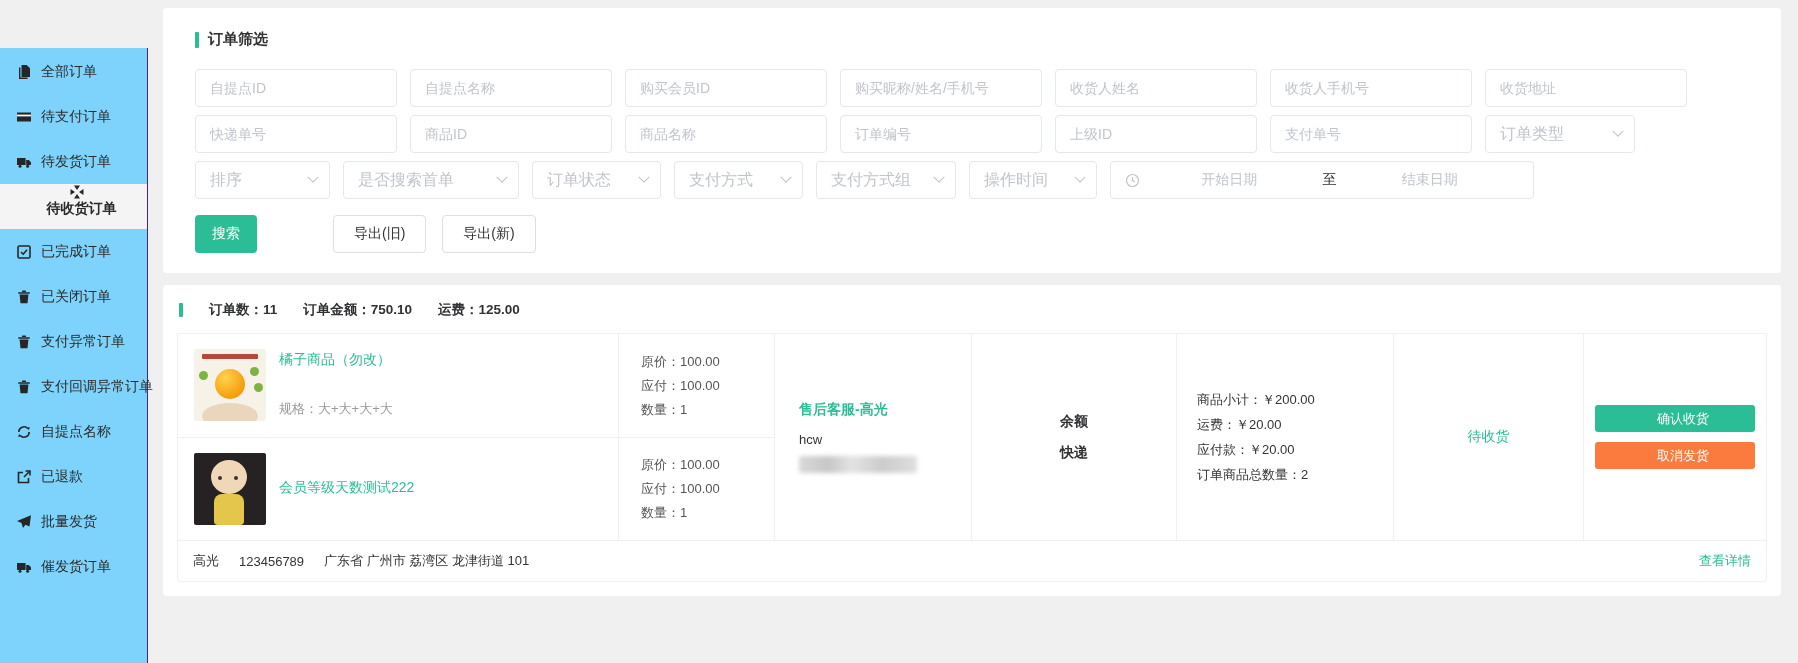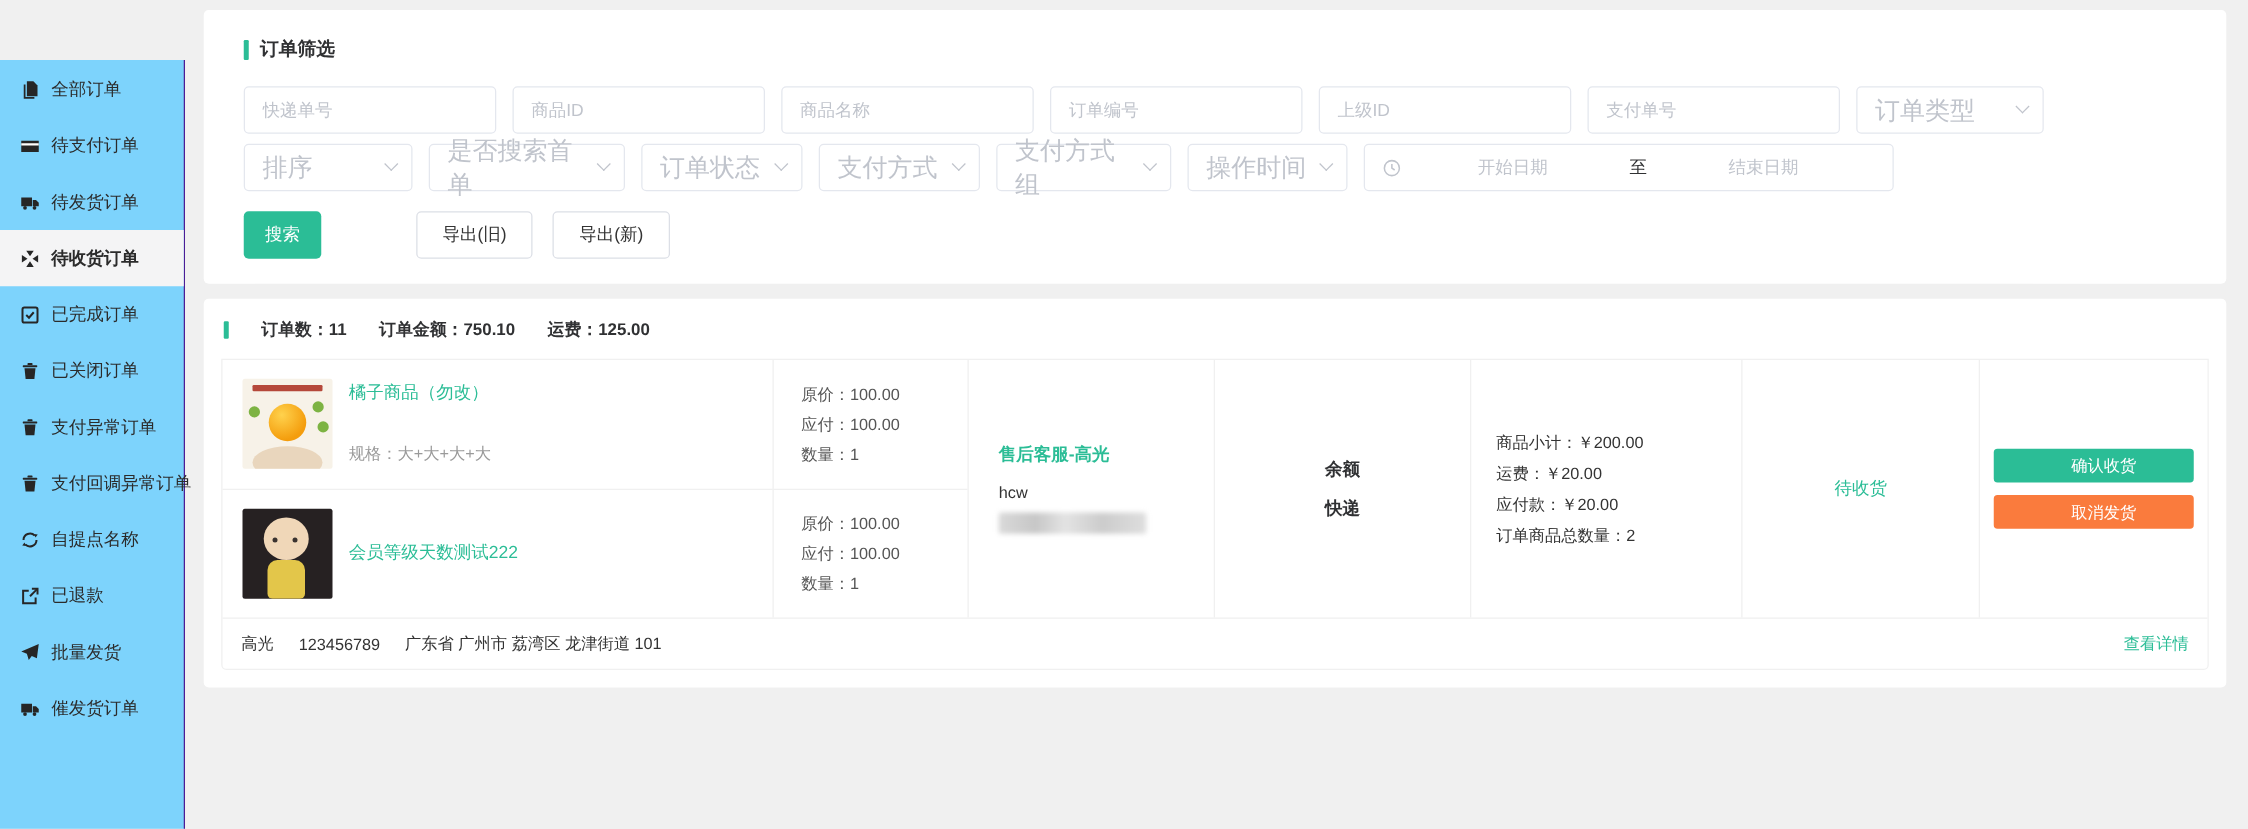--- a/index.html
+++ b/index.html
@@ -14,21 +14,21 @@
 
   
   .sidebar {
     width:148px; height:663px; background:#7dd3fc; flex-shrink:0;
     border-right:1px solid #4c1d95; padding-top:1px;margin-top:48px;
   }
   .side-item {
     height:45px; display:flex; align-items:center; padding-left:16px;
     font-size:14px; color:#2b2b2b; cursor:pointer; white-space:nowrap;
   }
-  .side-item.active { background:#f4f4f5; font-weight:bold; }
+  .side-item.active { background:#f4f4f5; font-weight:bold;flex-direction:column; }
   .side-icon { width:16px; height:16px; margin-right:9px; flex-shrink:0; color:#262626; }
   .side-icon svg { width:16px; height:16px; display:block; }
 
   
   .main { flex:1; padding:8px 17px 0 15px; min-width:0; }
   .card { background:#fff; border-radius:4px; }
 
   
   .filter-card { padding:14px 32px 20px; }
   .section-title { display:flex; align-items:center; margin:8px 0 20px; }
@@ -38,21 +38,21 @@
   .frow { display:flex; flex-wrap:nowrap; gap:13px; margin-bottom:8px; }
   .f-input {
     width:202px; height:38px; border:1px solid #e4e7ee; border-radius:4px;
     padding:0 14px; font-size:14px; color:#333; background:#fff; outline:none;
     font-family:"Liberation Sans","DejaVu Sans",sans-serif;
   }
   .f-input::placeholder { color:#c0c4cc; opacity:1; }
   .f-select {
     height:38px; border:1px solid #e4e7ee; border-radius:4px; background:#fff;
     display:flex; align-items:center; justify-content:space-between;
-    padding:0 12px 0 14px; color:#c0c4cc; font-size:20px; cursor:pointer;
+    padding:0 12px 0 14px; color:#c0c4cc; font-size:16px; cursor:pointer;
   }
   .chev {
     width:8px; height:8px; border-right:1.3px solid #c0c4cc; border-bottom:1.3px solid #c0c4cc;
     transform:rotate(45deg) translate(-2px,-2px); margin-left:8px; flex-shrink:0;
   }
   .date-box {
     width:424px; height:38px; border:1px solid #e4e7ee; border-radius:4px;
     display:flex; align-items:center; padding:0 14px; font-size:14px; cursor:pointer;
   }
   .date-box .ph { color:#c0c4cc; flex:1; text-align:center; }
@@ -280,40 +280,49 @@
   </div>
 
   <div class="main">
 
     <div class="card filter-card">
       <div class="section-title">
         <span class="title-bar"></span>
         <span>订单筛选</span>
       </div>
 
+      <div class="frow">
+        <input class="f-input" placeholder="自提点ID" style="">
+        <input class="f-input" placeholder="自提点名称" style="">
+        <input class="f-input" placeholder="购买会员ID" style="">
+        <input class="f-input" placeholder="购买昵称/姓名/手机号" style="">
+        <input class="f-input" placeholder="收货人姓名" style="">
+        <input class="f-input" placeholder="收货人手机号" style="">
+        <input class="f-input" placeholder="收货地址" style="">
+      </div>
 
       <div class="frow">
         <input class="f-input" placeholder="快递单号" style="">
         <input class="f-input" placeholder="商品ID" style="">
         <input class="f-input" placeholder="商品名称" style="">
         <input class="f-input" placeholder="订单编号" style="">
         <input class="f-input" placeholder="上级ID" style="">
         <input class="f-input" placeholder="支付单号" style="">
         <div class="f-select" style="width:150px">
           <span>订单类型</span>
           <span class="chev"></span>
         </div>
       </div>
 
       <div class="frow">
         <div class="f-select" style="width:135px">
           <span>排序</span>
           <span class="chev"></span>
         </div>
-        <div class="f-select" style="width:157px">
+        <div class="f-select" style="width:176px">
           <span>是否搜索首单</span>
           <span class="chev"></span>
         </div>
         <div class="f-select" style="width:129px">
           <span>订单状态</span>
           <span class="chev"></span>
         </div>
         <div class="f-select" style="width:129px">
           <span>支付方式</span>
           <span class="chev"></span>

